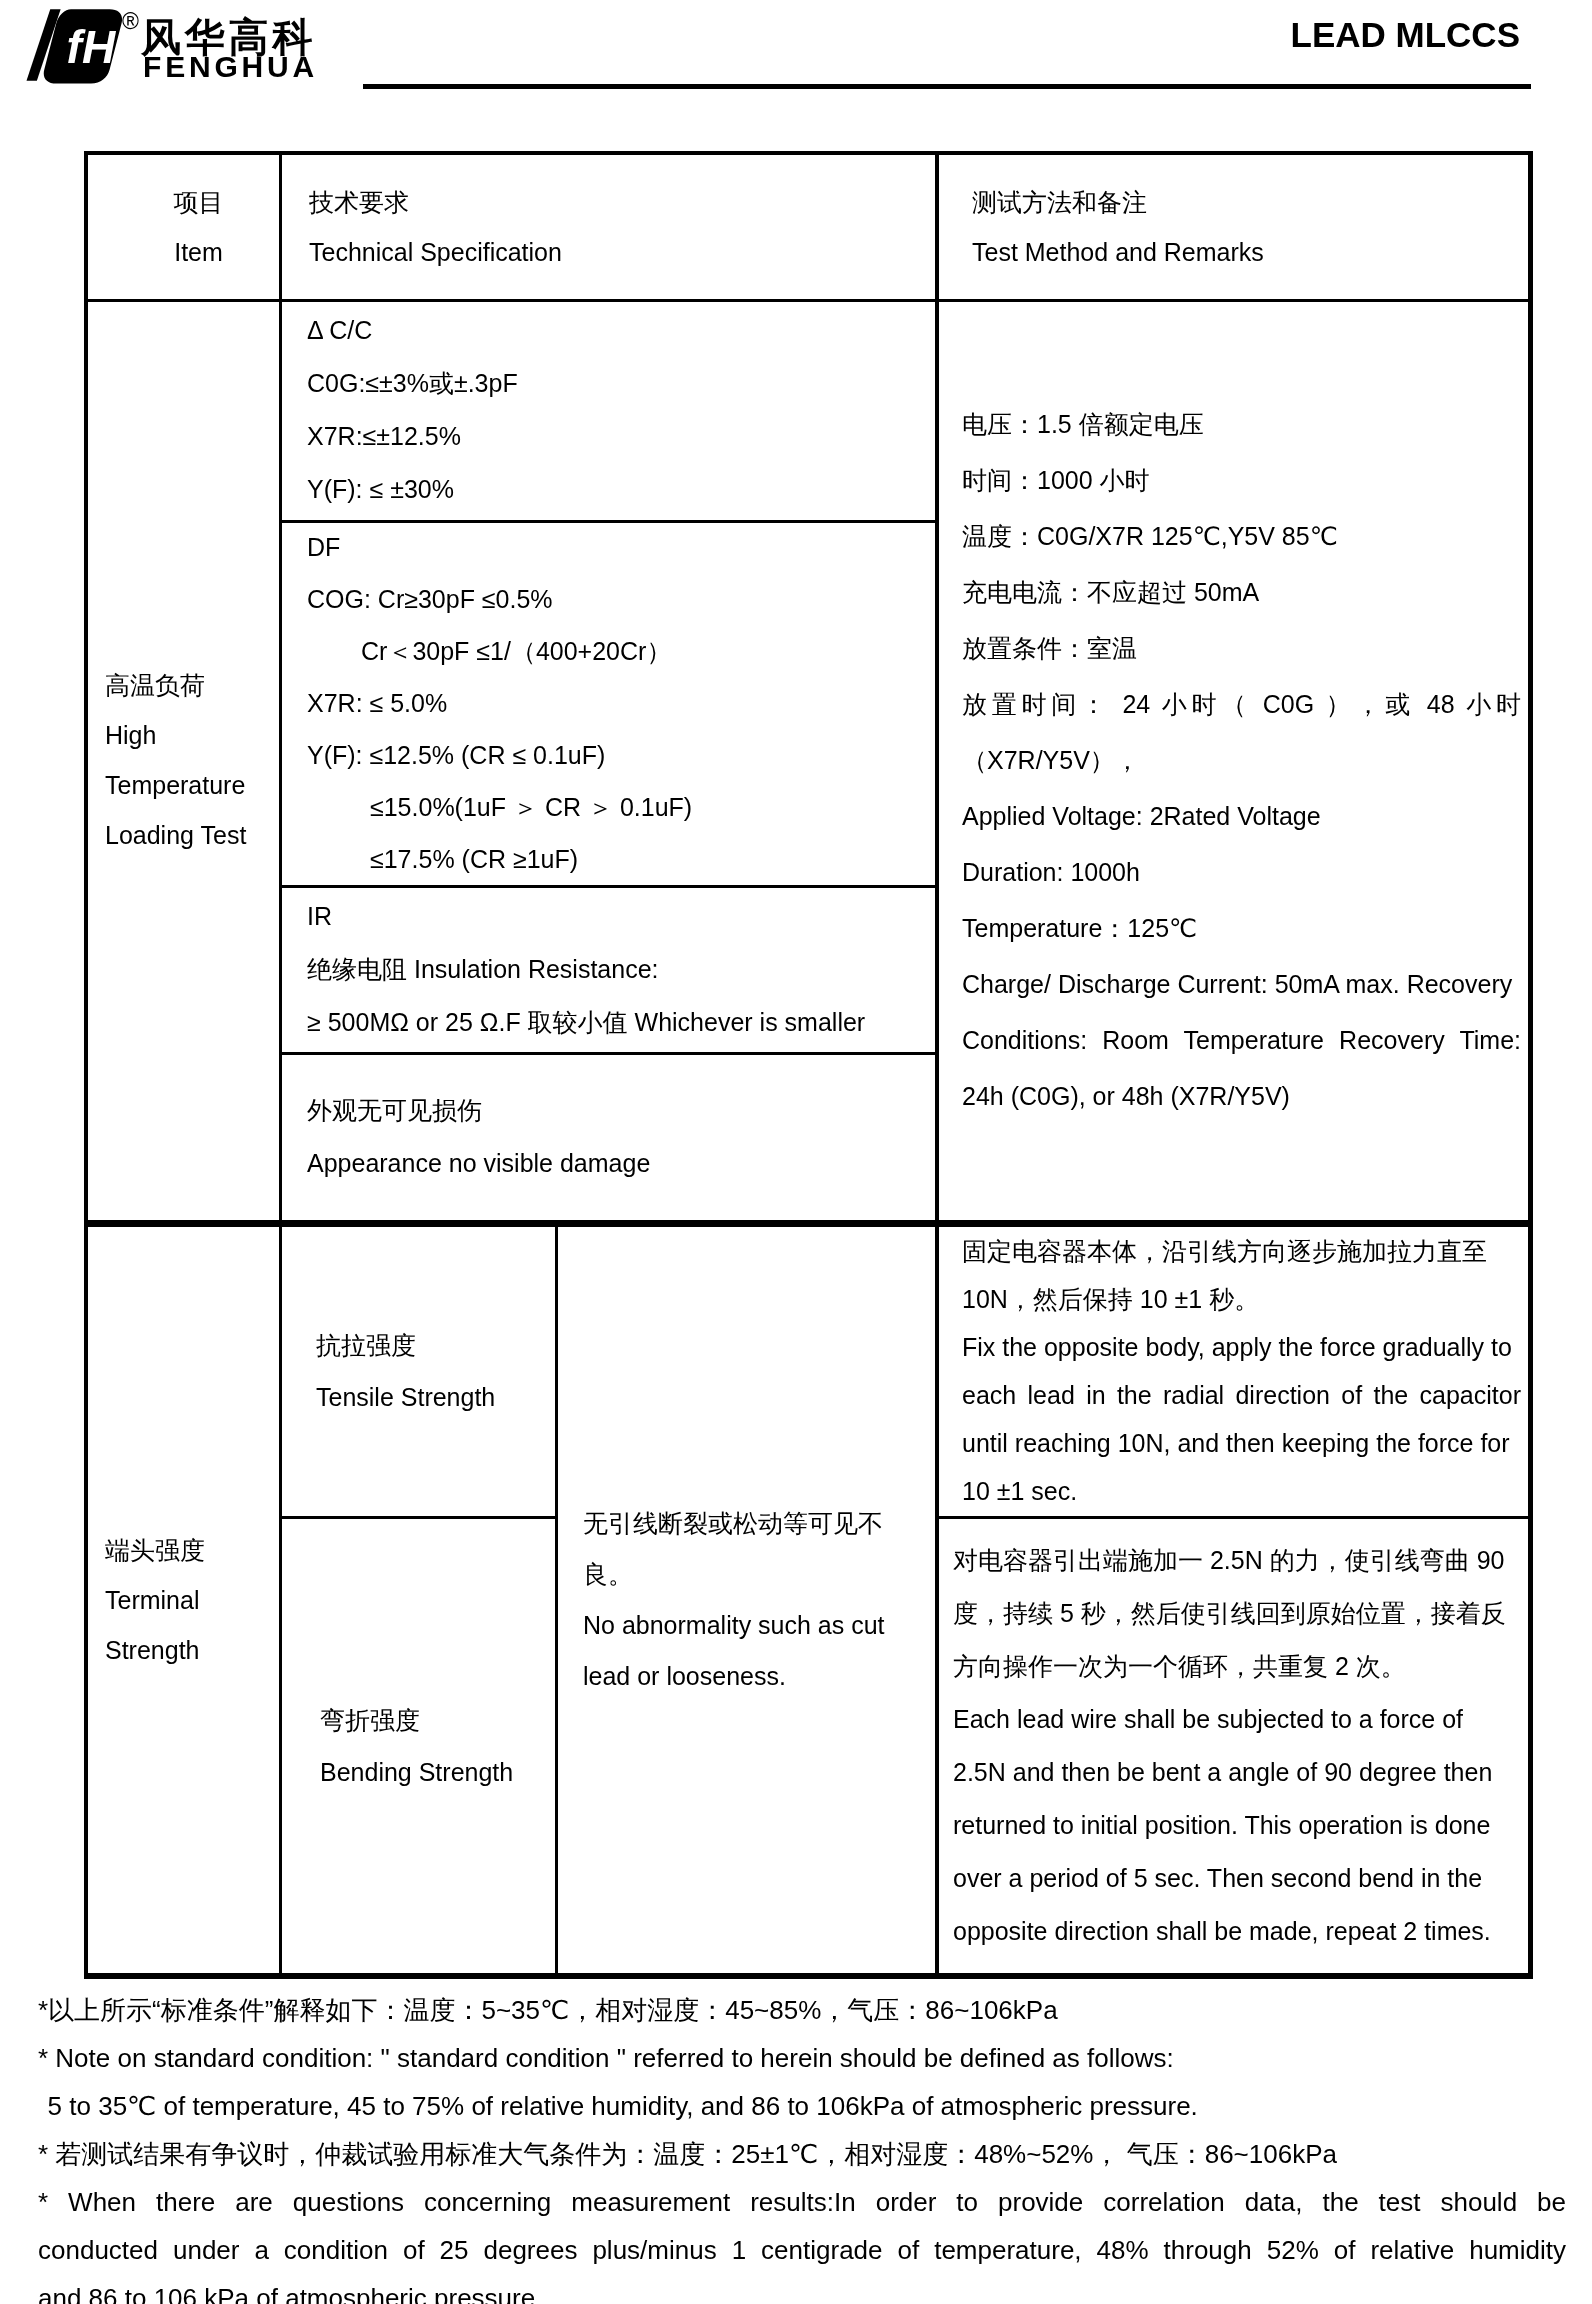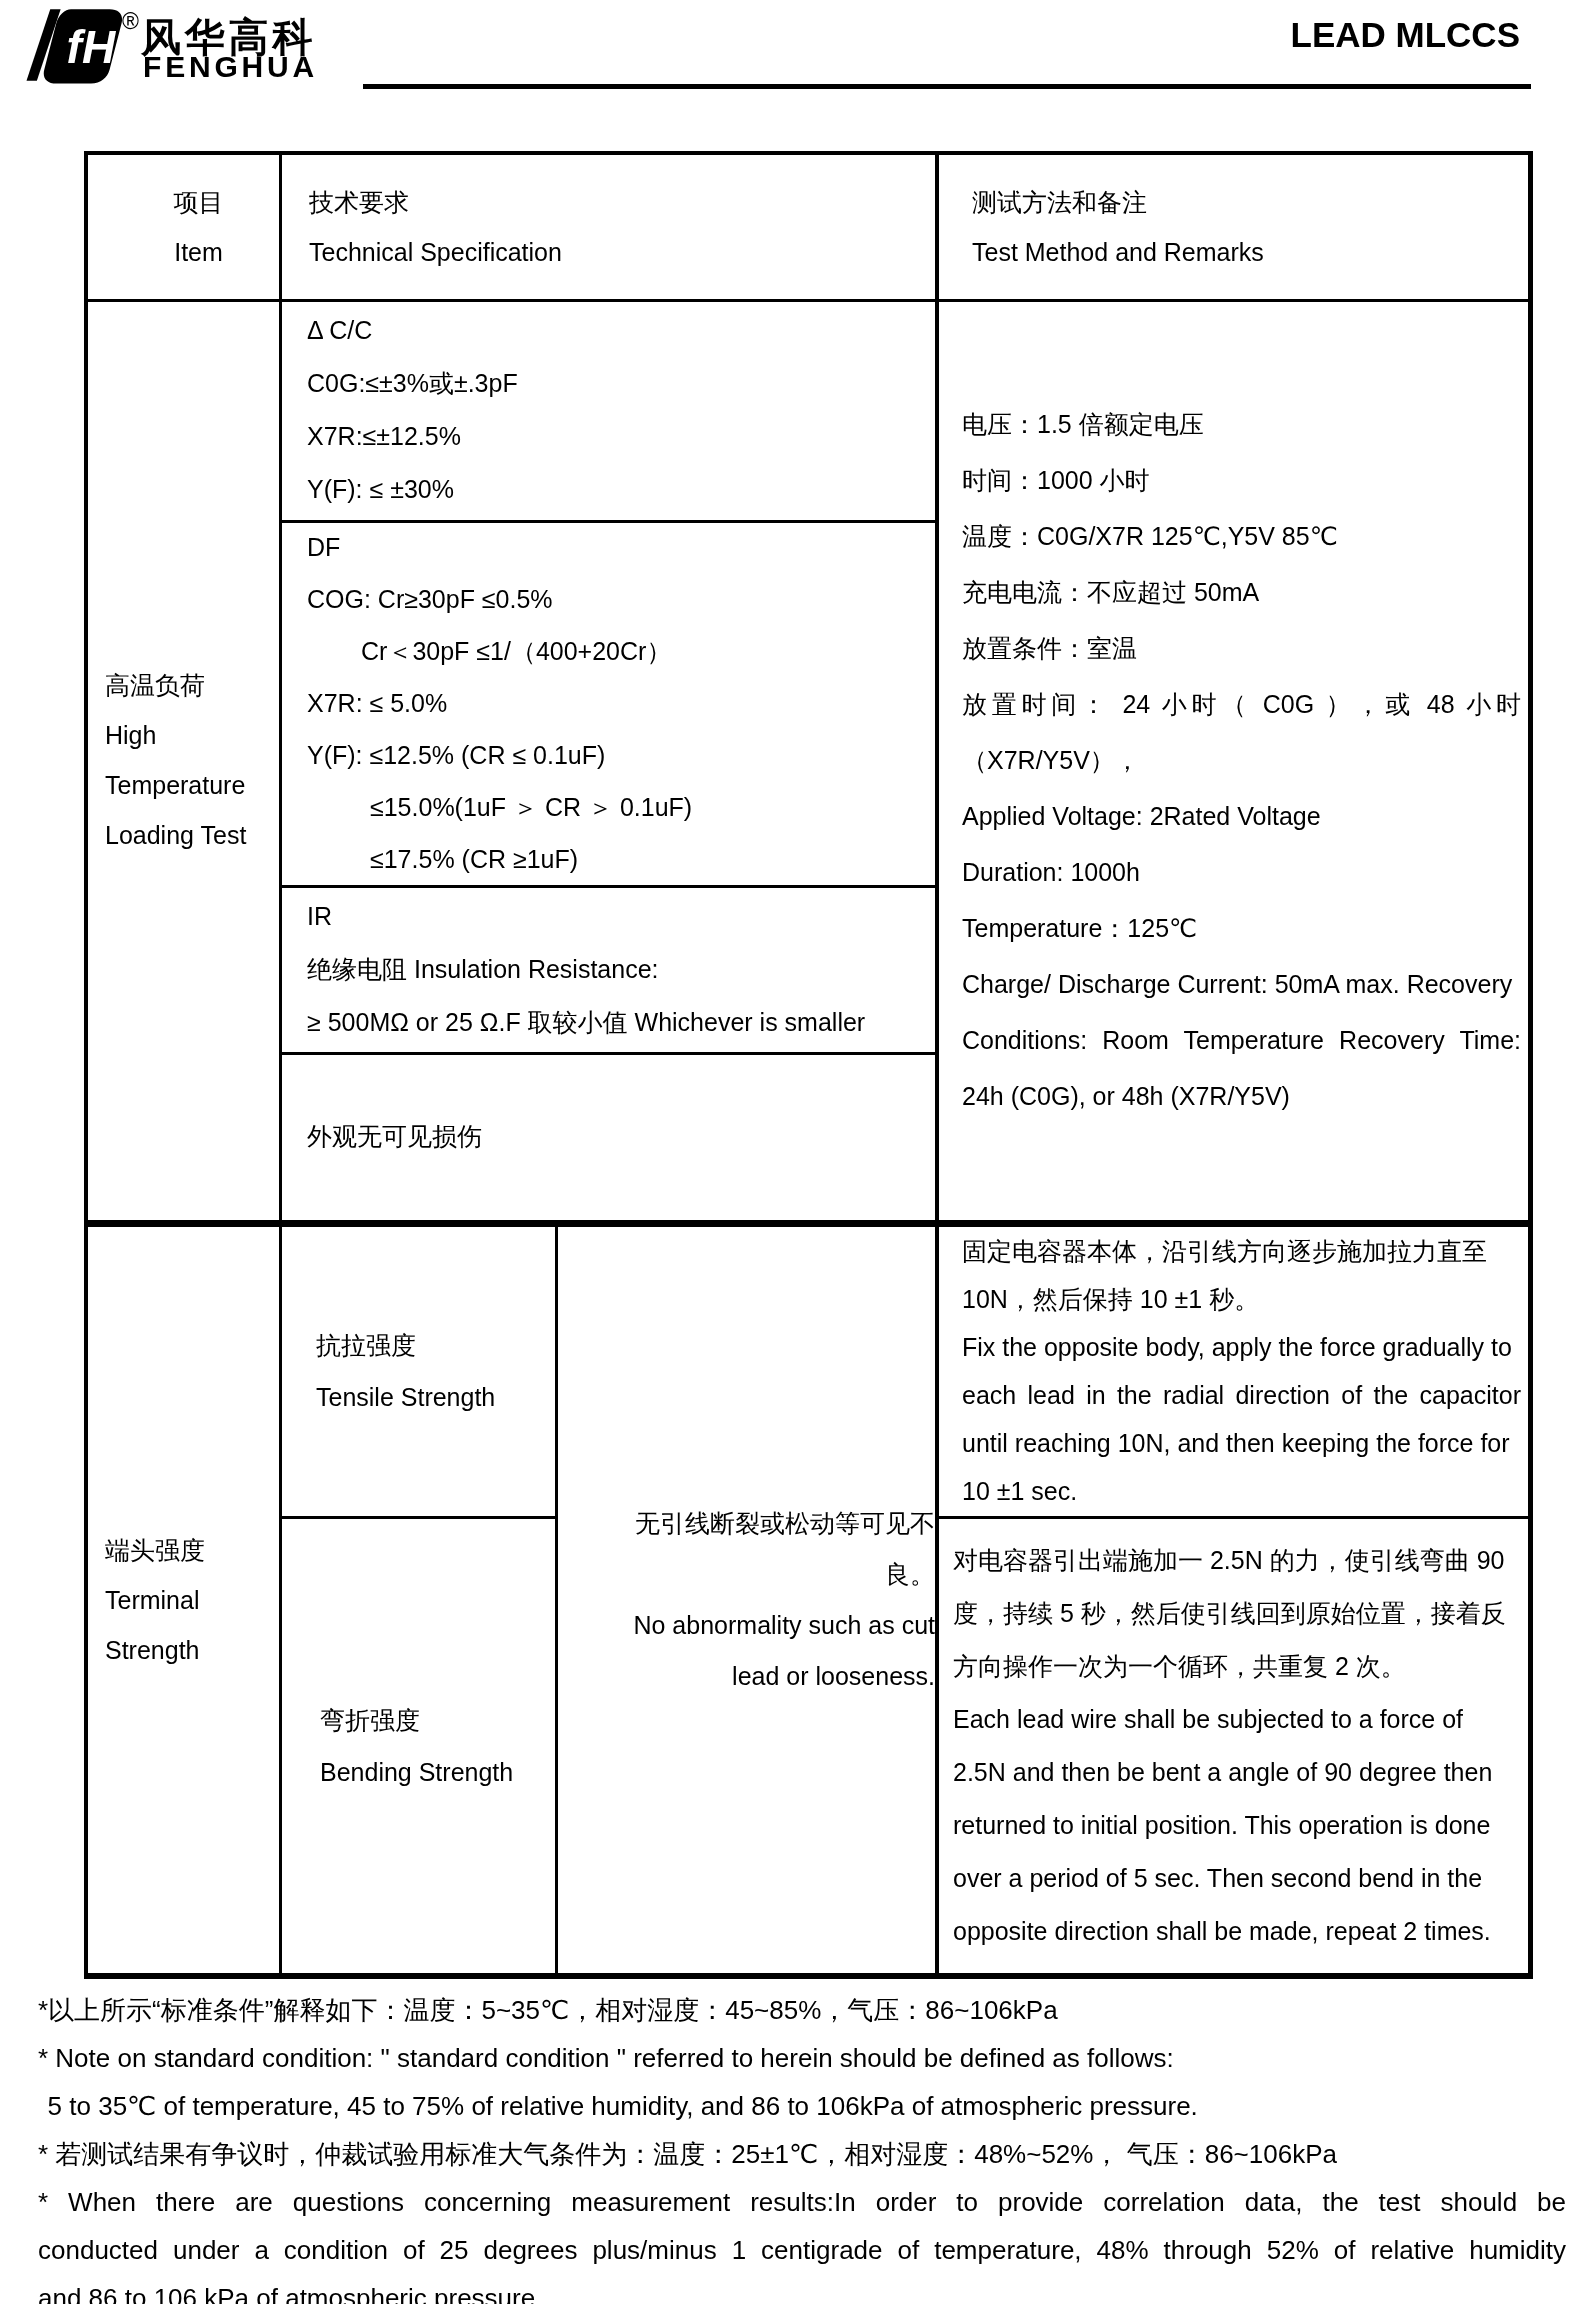--- a/index.html
+++ b/index.html
@@ -103,20 +103,21 @@
   </div>
 
   <div class="cell lh55" style="left:282px;top:888px;width:626px;height:163px;padding-left:25px;">
     <div>IR</div>
     <div>绝缘电阻 Insulation Resistance:</div>
     <div>≥ 500MΩ or 25 Ω.F 取较小值 Whichever is smaller</div>
   </div>
 
   <div class="cell lh55" style="left:282px;top:1055px;width:626px;height:163px;padding-left:25px;">
     <div>外观无可见损伤</div>
+    <div>Appearance no visible damage</div>
   </div>
 
   <div class="cell lh59" style="left:939px;top:302px;width:559px;height:916px;padding-left:23px;padding-right:7.6px;">
     <div>电压：1.5 倍额定电压</div>
     <div>时间：1000 小时</div>
     <div>温度：C0G/X7R 125℃,Y5V 85℃</div>
     <div>充电电流：不应超过 50mA</div>
     <div>放置条件：室温</div>
     <div class="jst">放置时间： 24 小时（ C0G ），或 48 小时</div>
     <div>（X7R/Y5V），</div>
@@ -137,21 +138,21 @@
   <div class="cell lh54" style="left:282px;top:1226px;width:239px;height:290px;padding-left:34px;">
     <div>抗拉强度</div>
     <div>Tensile Strength</div>
   </div>
 
   <div class="cell lh54" style="left:282px;top:1519px;width:239px;height:454px;padding-left:38px;">
     <div>弯折强度</div>
     <div>Bending Strength</div>
   </div>
 
-  <div class="cell lh53" style="left:558px;top:1226px;width:352px;height:747px;padding-left:25px;align-items:flex-end;">
+  <div class="cell lh53" style="left:558px;top:1226px;width:352px;height:747px;padding-left:25px;">
     <div>无引线断裂或松动等可见不</div>
     <div>良。</div>
     <div>No abnormality such as cut</div>
     <div>lead or looseness.</div>
   </div>
 
   <div class="cell lh50" style="left:939px;top:1226px;width:559px;height:290px;padding-left:23px;padding-right:7.6px;">
     <div>固定电容器本体，沿引线方向逐步施加拉力直至</div>
     <div>10N，然后保持 10 ±1 秒。</div>
     <div>Fix the opposite body, apply the force gradually to</div>

